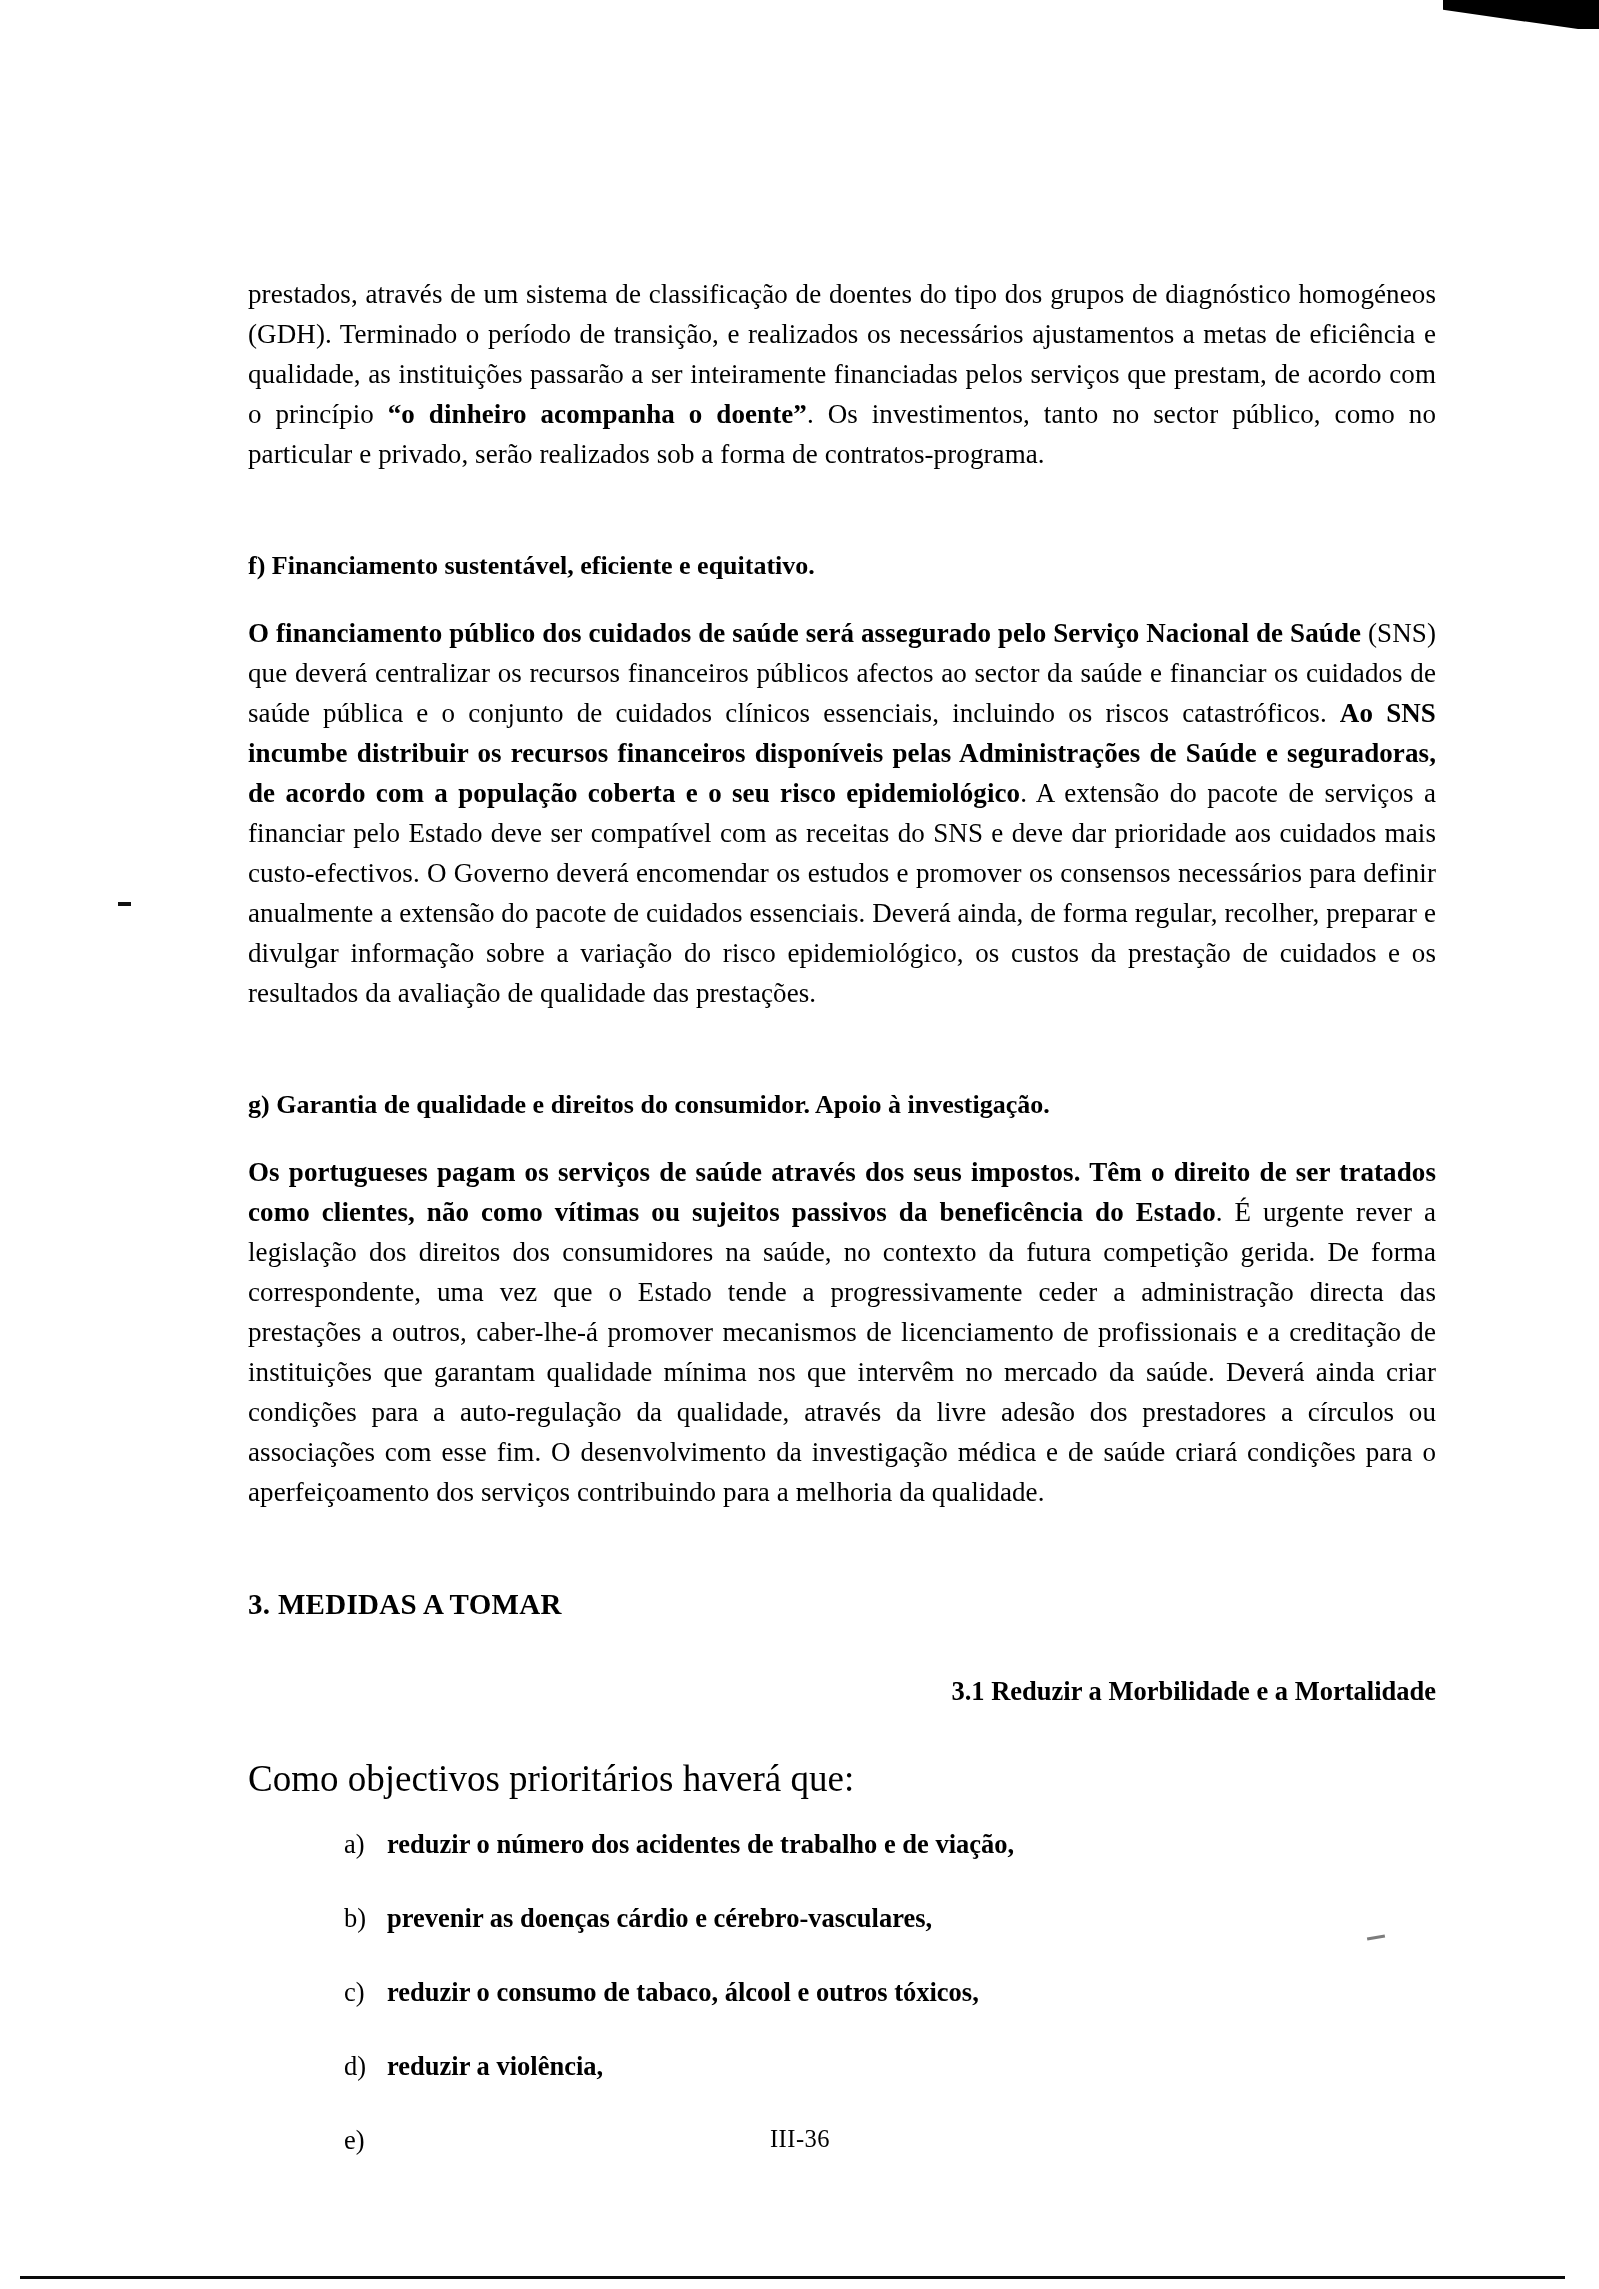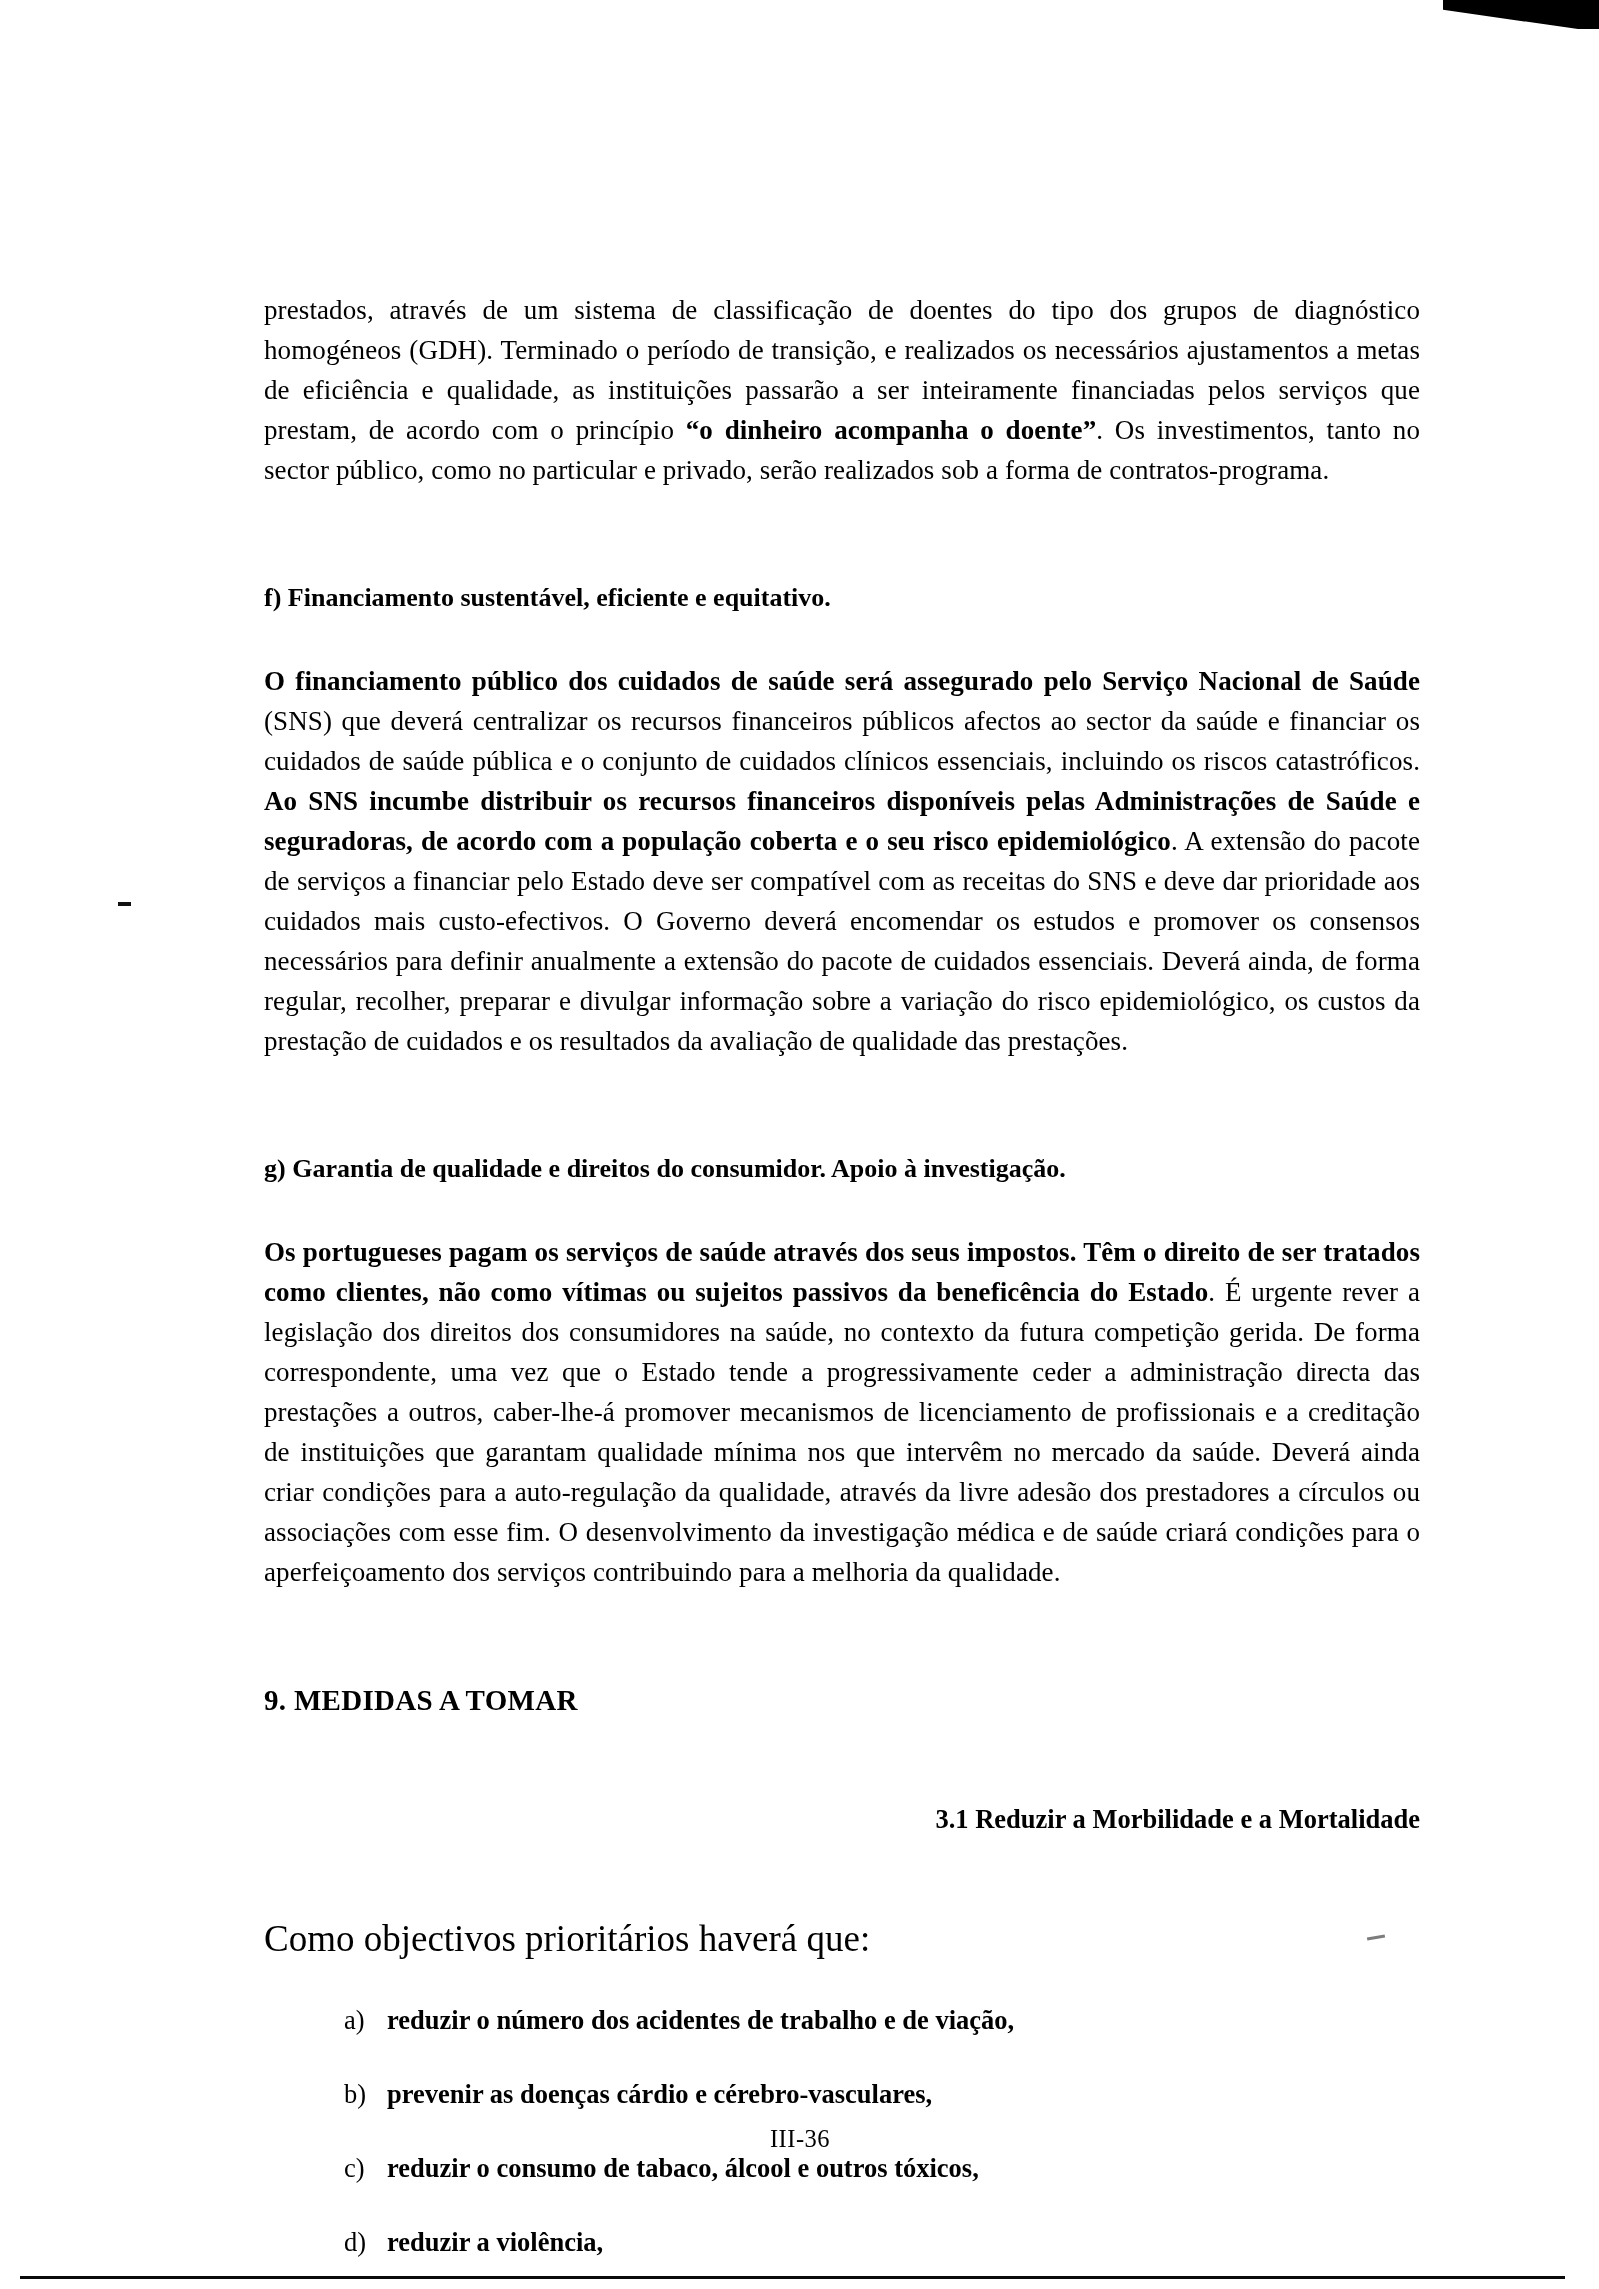--- a/index.html
+++ b/index.html
@@ -62,21 +62,21 @@
     height: 2290px;
   }
   .col {
     position: absolute;
     left: 248px;
     top: 274px;
     width: 1188px;
   }
 
   p, h1, h2, h3, div.li-text {
-    margin: 16px;
+    margin: 0;
     padding: 0;
     font-weight: normal;
   }
 
   .body-par {
     font-size: 27px;
     line-height: 40px;
     text-align: justify;
     text-justify: inter-word;
     letter-spacing: 0.1px;
@@ -174,21 +174,21 @@
     <div class="gap-lg"></div>
 
     <h3 class="sub-head">g) Garantia de qualidade e direitos do consumidor. Apoio à investigação.</h3>
 
     <div class="gap-sm"></div>
 
     <p class="body-par"><b>Os portugueses pagam os serviços de saúde através dos seus impostos. Têm o direito de ser tratados como clientes, não como vítimas ou sujeitos passivos da beneficência do Estado</b><span>. É urgente rever a legislação dos direitos dos consumidores na saúde, no contexto da futura competição gerida. De forma correspondente, uma vez que o Estado tende a progressivamente ceder a administração directa das prestações a outros, caber-lhe-á promover mecanismos de licenciamento de profissionais e a creditação de instituições que garantam qualidade mínima nos que intervêm no mercado da saúde. Deverá ainda criar condições para a auto-regulação da qualidade, através da livre adesão dos prestadores a círculos ou associações com esse fim. O desenvolvimento da investigação médica e de saúde criará condições para o aperfeiçoamento dos serviços contribuindo para a melhoria da qualidade.</span></p>
 
     <div class="gap-lg"></div>
 
-    <h1 class="sec-head">9. MEDIDAS A TOMAR</h1>
+    <h1 class="sec-head">3. MEDIDAS A TOMAR</h1>
 
     <div class="gap-md"></div>
 
     <h2 class="sec-sub-head">3.1 Reduzir a Morbilidade e a Mortalidade</h2>
 
     <div class="gap-md"></div>
 
     <p class="intro-line">Como objectivos prioritários haverá que:</p>
 
     <div class="gap-sm"></div>

